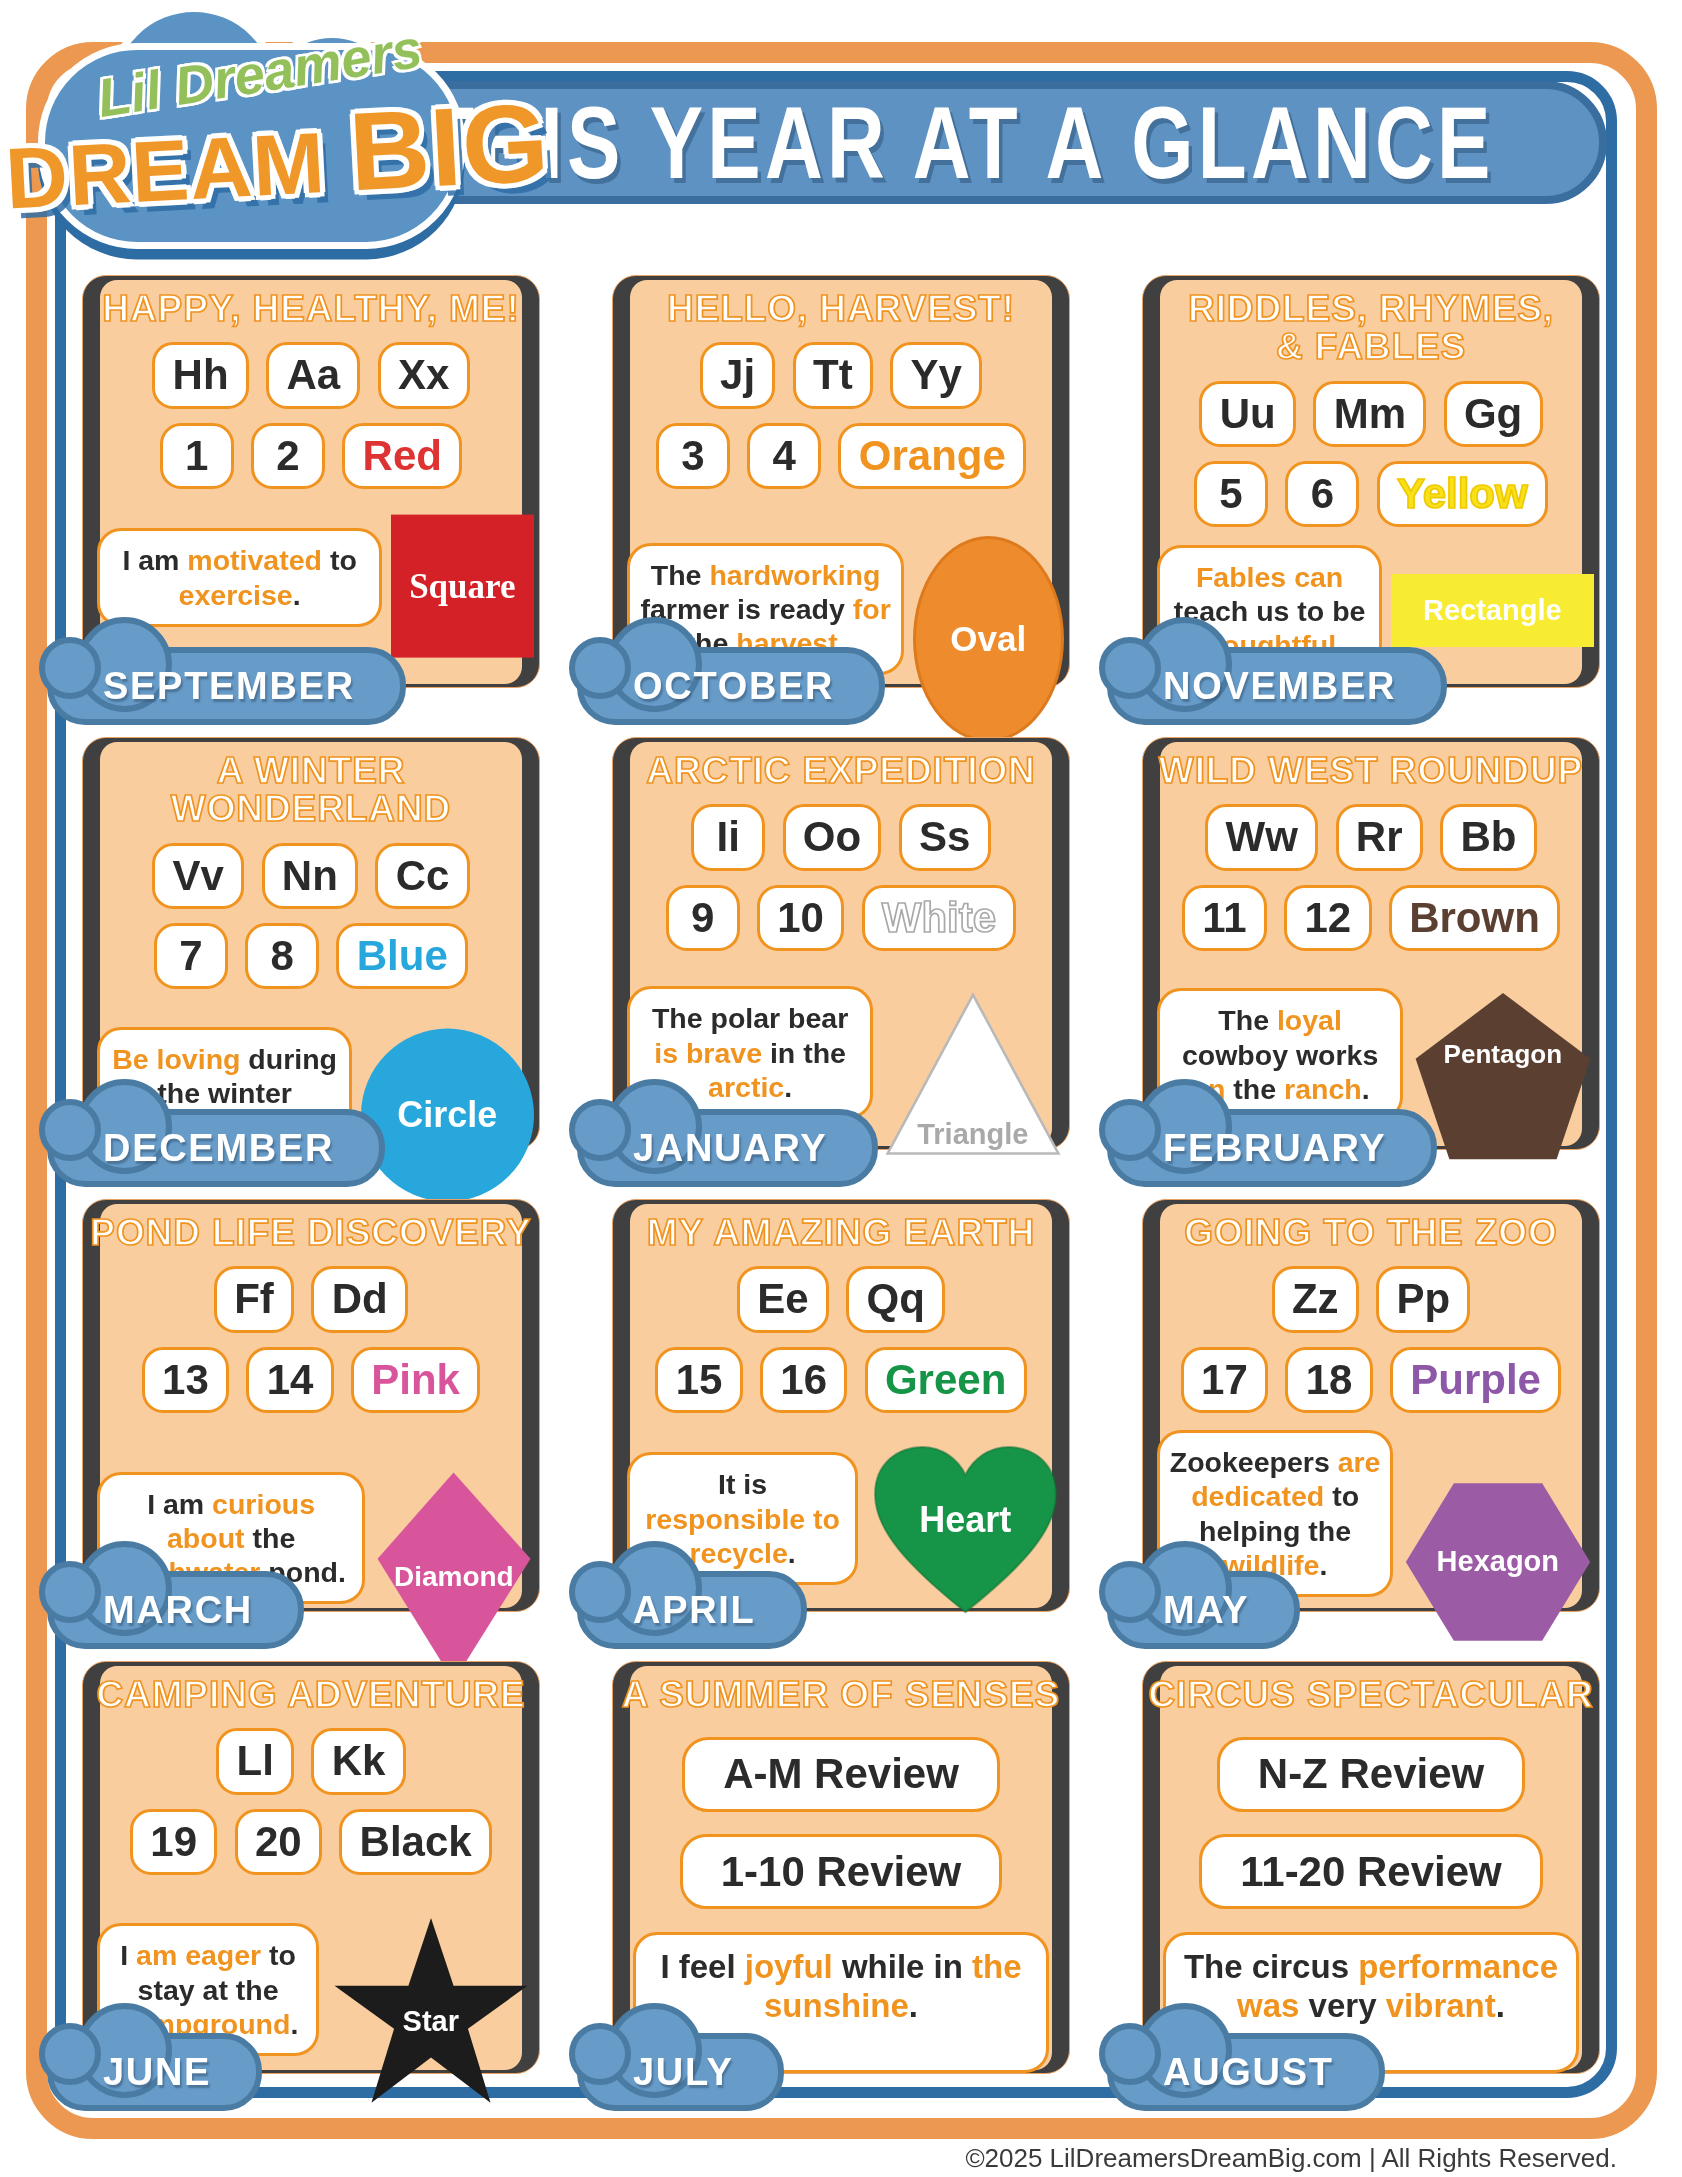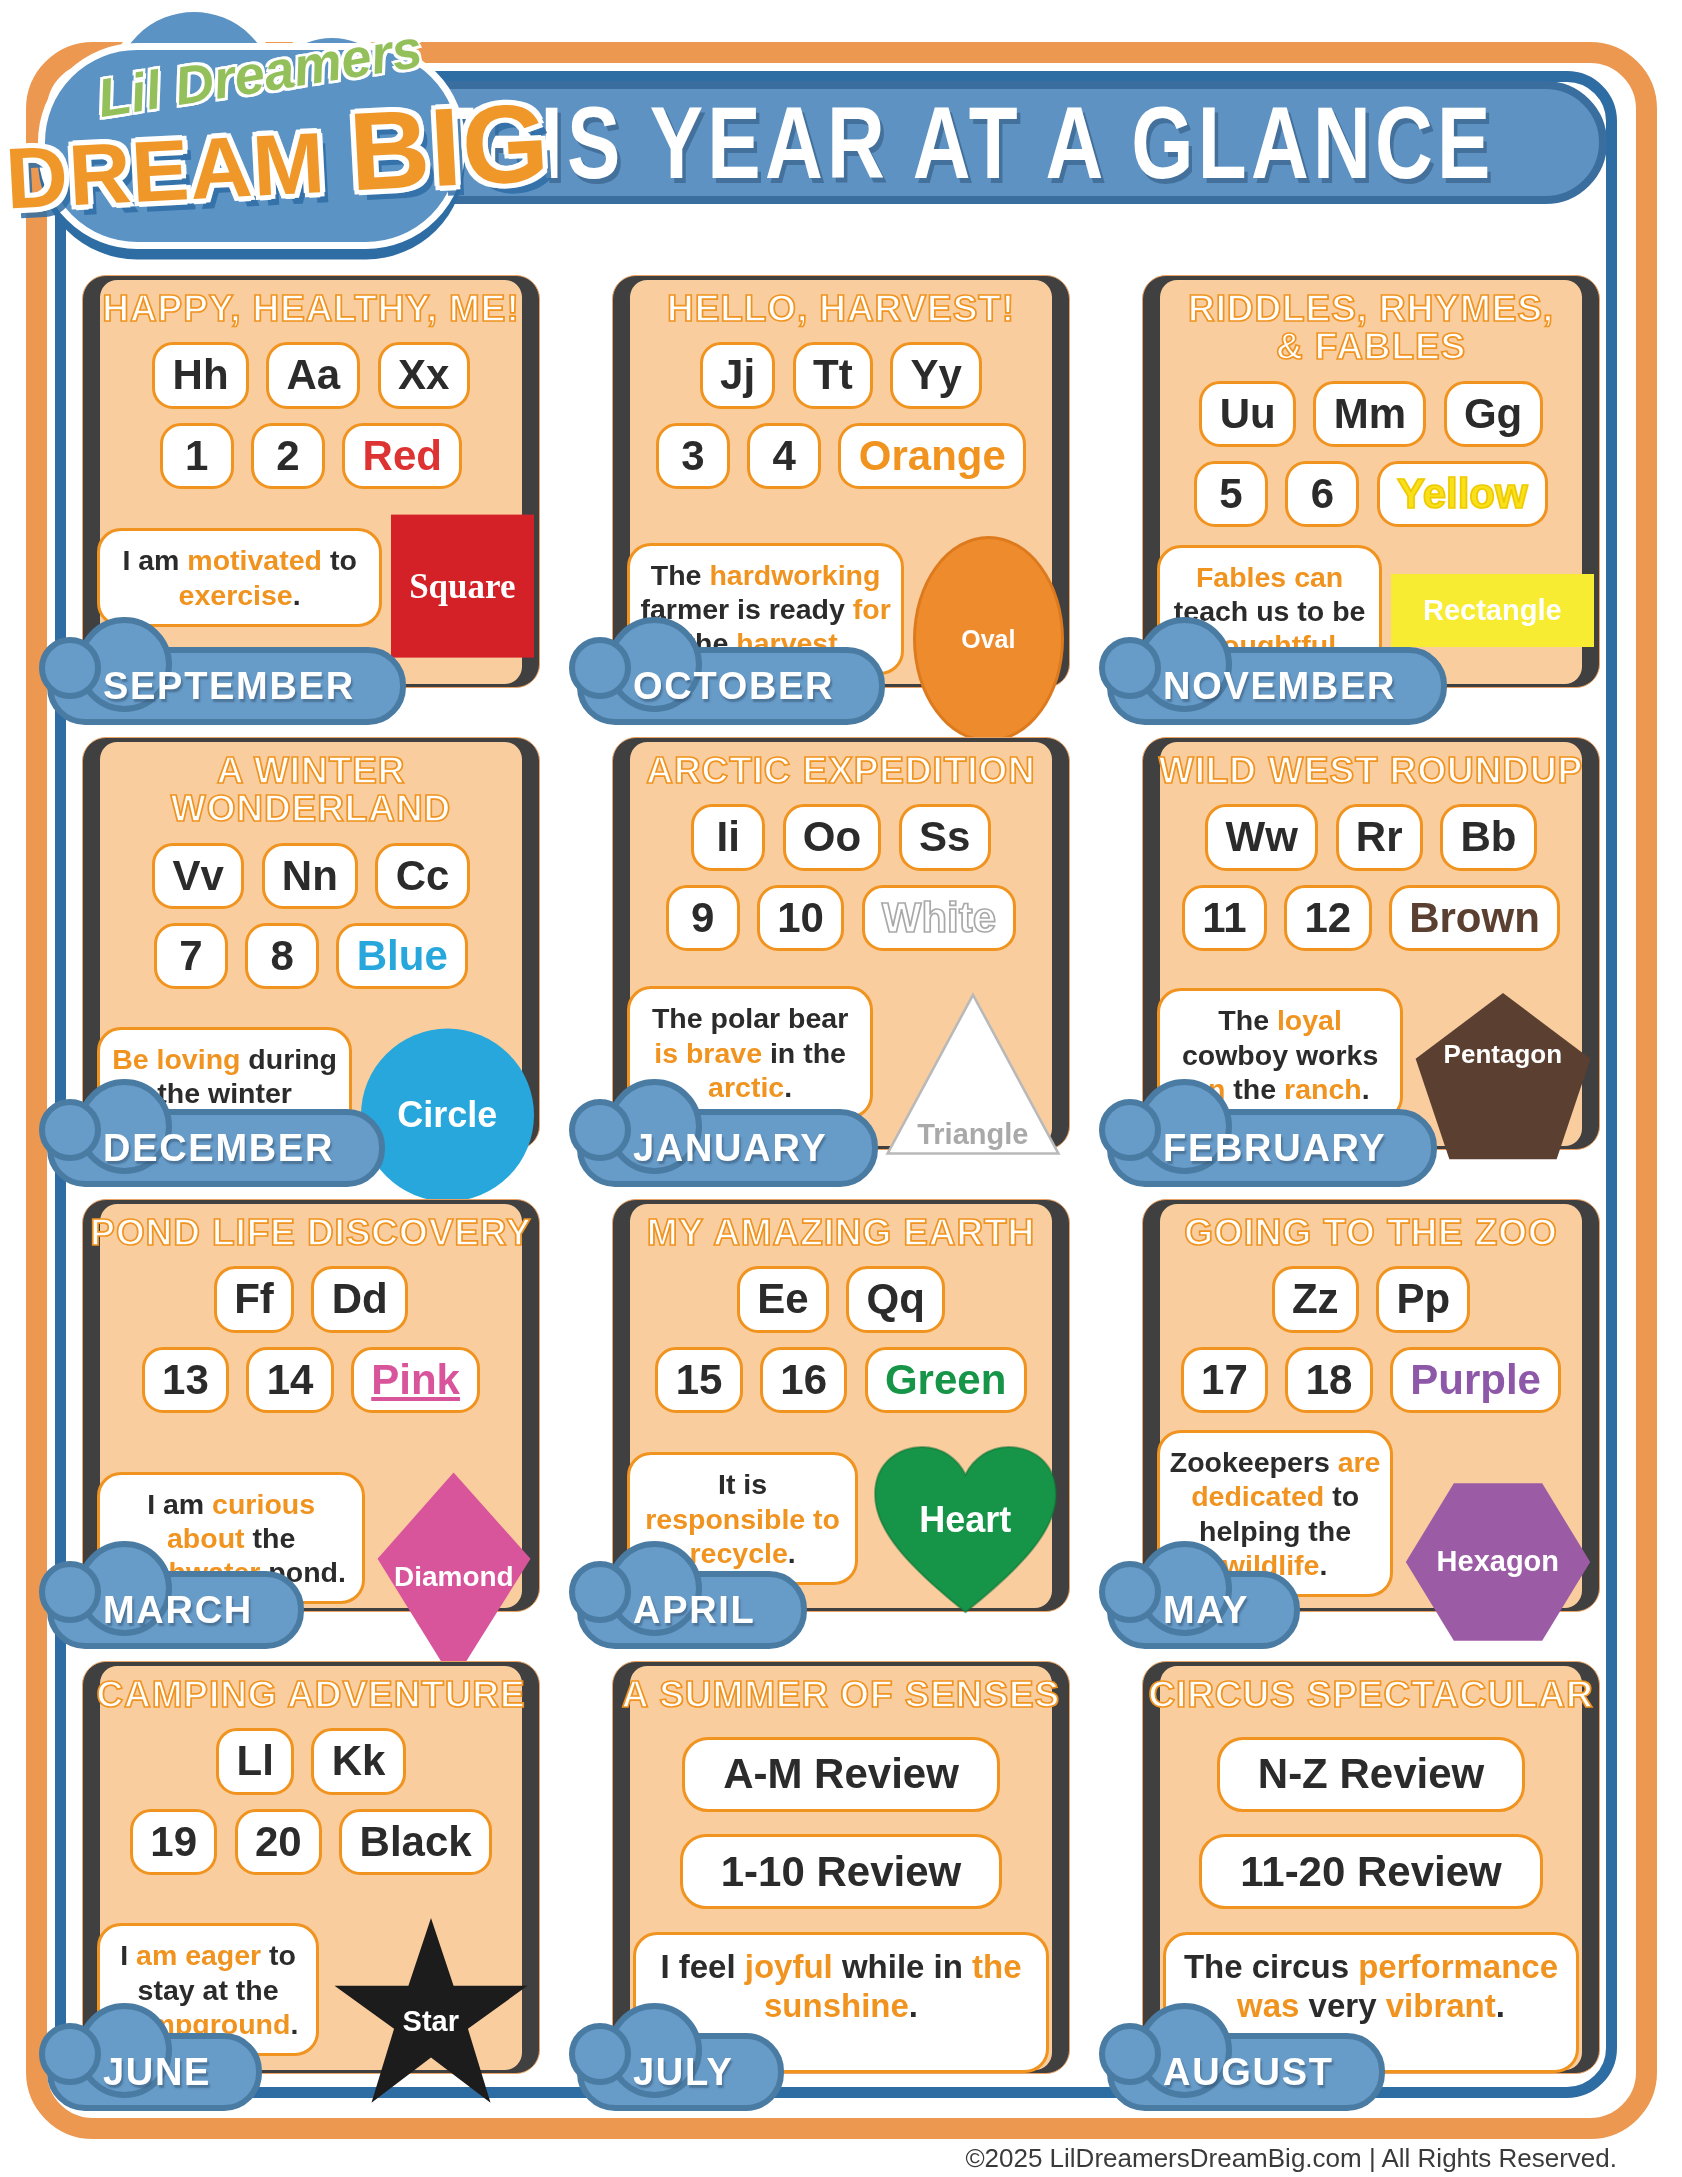--- a/index.html
+++ b/index.html
@@ -142,21 +142,21 @@
           <div class="tile">Yy</div>
         </div>
         <div class="tiles-row">
           <div class="tile">3</div>
           <div class="tile">4</div>
           <div class="tile"><span style="color: rgb(240, 147, 31);">Orange</span></div>
         </div>
         <div class="bottom-row">
           <div class="sentence"><span class="k">The </span><span class="o">hardworking</span><span class="k"> farmer is ready </span><span class="o">for</span><span class="k"> the </span><span class="o">harvest</span><span class="k">.</span></div>
           <div class="shape-wrap" style="transform: translateY(30px); width: 151px; height: 206px; background: rgb(238, 139, 44); border: 3.5px solid rgb(221, 122, 30); border-radius: 50%; box-sizing: border-box;">
-            <div class="shape-label" style="color: rgb(255, 255, 255); font-size: 25px;">Oval</div>
+            <div class="shape-label" style="color: rgb(255, 255, 255); font-size: 35px;">Oval</div>
           </div>
         </div>
       </div>
       <div class="cloud">
         <span>OCTOBER</span>
       </div>
     </div>
     <div class="card">
       <div class="card-inner"></div>
       <div class="card-content">
@@ -269,21 +269,21 @@
       <div class="card-inner"></div>
       <div class="card-content">
         <div class="card-title">POND LIFE DISCOVERY</div>
         <div class="tiles-row">
           <div class="tile">Ff</div>
           <div class="tile">Dd</div>
         </div>
         <div class="tiles-row">
           <div class="tile">13</div>
           <div class="tile">14</div>
-          <div class="tile"><span style="color: rgb(216, 84, 155); text-decoration: underline;">Pink</span></div>
+          <div class="tile"><span style="color: rgb(216, 84, 155);">Pink</span></div>
         </div>
         <div class="bottom-row">
           <div class="sentence"><span class="k">I am </span><span class="o">curious about</span><span class="k"> the </span><span class="o">freshwater</span><span class="k"> pond.</span></div>
           <div class="shape-wrap" style="transform: translateY(39px); width: 160px; height: 216px;">
             <svg width="160" height="216" viewBox="0 0 185 250">
               <polygon points="92,4 181,104 92,246 4,104" fill="#D8549B"></polygon>
             </svg>
             <div class="shape-label" style="color: rgb(255, 255, 255); font-size: 28px;">Diamond</div>
           </div>
         </div>

